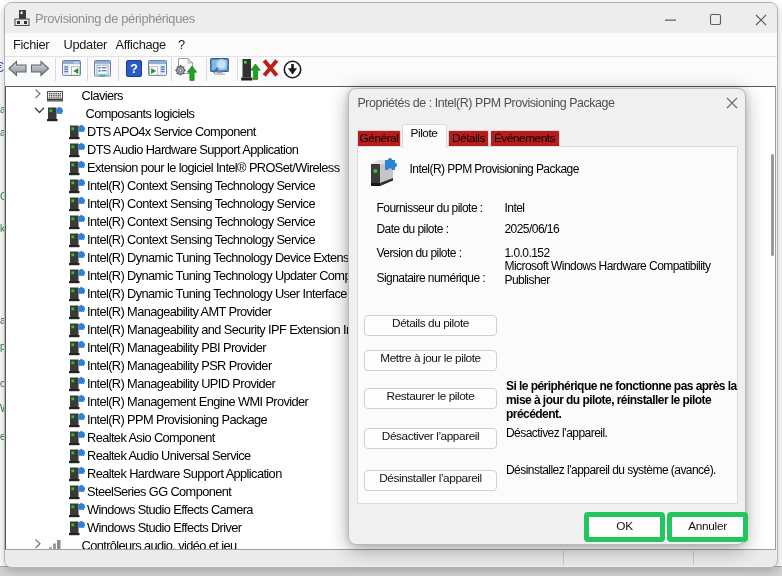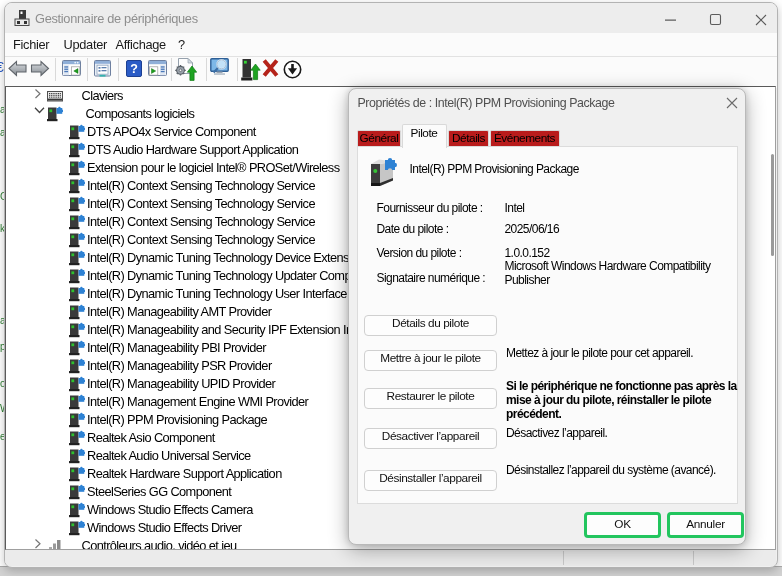--- a/index.html
+++ b/index.html
@@ -44,21 +44,21 @@
        border-bottom:none;border-radius:2px 2px 0 0;font-size:11.8px;color:#000;
        text-align:center;letter-spacing:-0.45px;line-height:15px;}
   #tabactive{top:35px;height:23px;background:#fbfbfb;line-height:17px;z-index:3;}
   #dcontent{left:7.5px;top:57px;width:379px;height:356px;background:#fbfbfb;
             border:1px solid #dcdcdc;}
   .dt{position:absolute;font-size:12px;letter-spacing:-0.55px;color:#000;white-space:nowrap;}
   .dd{position:absolute;font-size:12px;letter-spacing:-0.55px;color:#000;line-height:13.9px;}
   .btn{position:absolute;left:15px;width:131px;height:19px;background:#fdfdfd;
        border:1px solid #d0d0d0;border-radius:4px;font-size:11.8px;letter-spacing:-0.42px;
        color:#111;text-align:center;line-height:15px;}
-  .okbtn{position:absolute;width:71px;height:20px;background:#fdfdfd;border:3px solid #22c55e;
+  .okbtn{position:absolute;width:71px;height:20px;background:#fdfdfd;border:5px solid #22c55e;
        border-radius:4px;font-size:11.8px;letter-spacing:-0.3px;color:#111;text-align:center;line-height:19px;}
 </style>
 </head>
 <body>
 <div id="stage">
 
   <div class="abs greentxt" style="top:105px;">a</div>
   <div class="abs greentxt" style="top:128px;">a</div>
   <div class="abs greentxt" style="top:192px;">C</div>
   <div class="abs greentxt" style="top:224px;">k</div>
@@ -73,21 +73,21 @@
 
   <div class="abs" id="win">
     <div class="abs" id="titlebar"></div>
     <svg class="abs" style="left:9px;top:7px;" width="16" height="16" viewBox="0 0 16 16">
       <rect x="5" y="0" width="7" height="10" fill="#3a3a3a"></rect>
       <rect x="6.5" y="1.5" width="2" height="2.5" fill="#ffffff"></rect>
       <rect x="1" y="9" width="14" height="6.5" fill="#e9e9e9" stroke="#4a4a4a" stroke-width="1"></rect>
       <rect x="3" y="11" width="3" height="3" fill="#333"></rect>
       <rect x="10" y="11" width="3" height="3" fill="#333"></rect>
     </svg>
-    <div class="abs" id="wtitle">Gestionnaire de périphériques</div>
+    <div class="abs" id="wtitle">Provisioning de périphériques</div>
 
     <svg class="abs" style="left:656px;top:8px;" width="110" height="18" viewBox="0 0 110 18">
       <line x1="4" y1="9.2" x2="15" y2="9.2" stroke="#5c5c5c" stroke-width="1.2"></line>
       <rect x="49.5" y="3.5" width="10" height="10" rx="1.5" fill="none" stroke="#5c5c5c" stroke-width="1.1"></rect>
       <path d="M95 4 L105 14 M105 4 L95 14" stroke="#5c5c5c" stroke-width="1.1" fill="none"></path>
     </svg>
 
     <div class="abs" id="menubar"></div>
     <div class="abs menu" style="left:8px;">Fichier</div>
     <div class="abs menu" style="left:58.5px;">Updater</div>
@@ -456,21 +456,20 @@
     <div class="dt" style="left:155.5px;top:112px;">Intel</div>
     <div class="dt" style="left:27.5px;top:133px;">Date du pilote :</div>
     <div class="dt" style="left:155.5px;top:133px;">2025/06/16</div>
     <div class="dt" style="left:27.5px;top:157px;">Version du pilote :</div>
     <div class="dt" style="left:155.5px;top:157px;">1.0.0.152</div>
     <div class="dt" style="left:27.5px;top:181.5px;">Signataire numérique :</div>
     <div class="dd" style="left:155.5px;top:171px;">Microsoft Windows Hardware Compatibility<br>Publisher</div>
 
     <div class="btn" style="top:225.5px;">Détails du pilote</div>
     <div class="btn" style="top:261px;">Mettre à jour le pilote</div>
-    <div class="dd" style="left:157px;top:258px;">Mettez à jour le pilote pour cet appareil.</div>
     <div class="btn" style="top:298.5px;">Restaurer le pilote</div>
     <div class="dd" style="left:157px;top:291px;font-weight:bold;">Si le périphérique ne fonctionne pas après la<br>mise à jour du pilote, réinstaller le pilote<br>précédent.</div>
     <div class="btn" style="top:339px;">Désactiver l’appareil</div>
     <div class="dd" style="left:157px;top:337.5px;">Désactivez l’appareil.</div>
     <div class="btn" style="top:381px;">Désinstaller l’appareil</div>
     <div class="dd" style="left:157px;top:374.5px;">Désinstallez l’appareil du système (avancé).</div>
 
     <div class="okbtn" style="left:235px;top:423px;">OK</div>
     <div class="okbtn" style="left:318px;top:423px;">Annuler</div>
   </div>

